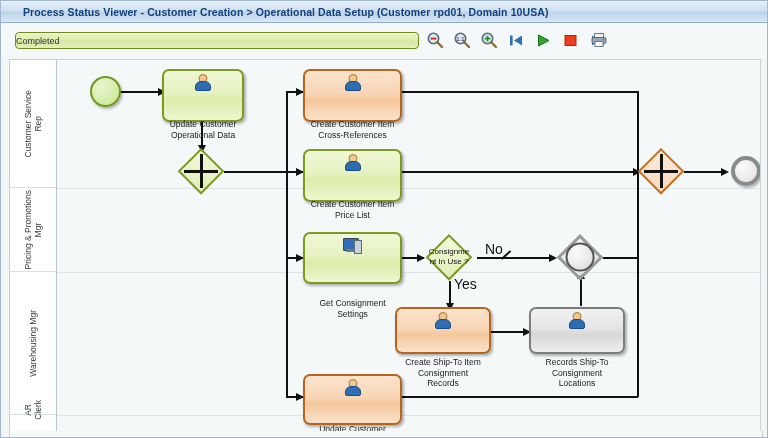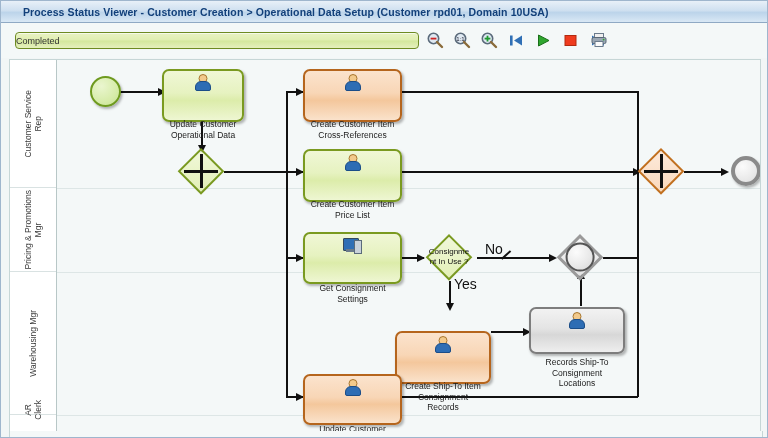--- a/index.html
+++ b/index.html
@@ -359,25 +359,25 @@
       </div>
 
       <div class="task green" style="left:246px; top:172px; width:99px; height:52px;">
         <div class="icon" style="margin-top:4px;">
           <div class="s-wrap">
               <div class="s-mon"></div>
               <div class="s-base"></div>
               <div class="s-box"></div>
             </div>
         </div>
-        <div class="tlabel" style="margin-top:1px;">Get Consignment
+        <div class="tlabel" style="margin-top:16px;">Get Consignment
 Settings</div>
       </div>
 
-      <div class="task orange" style="left:338px; top:247px; width:96px; height:53px; overflow:visible;margin-top:24px;">
+      <div class="task orange" style="left:338px; top:247px; width:96px; height:47px; overflow:visible;">
         <div class="icon">
           <div class="p-wrap">
               <div class="p-head"></div>
               <div class="p-body"></div>
             </div>
         </div>
         <div class="tlabel">Create Ship-To Item
 Consignment
 Records</div>
       </div>

